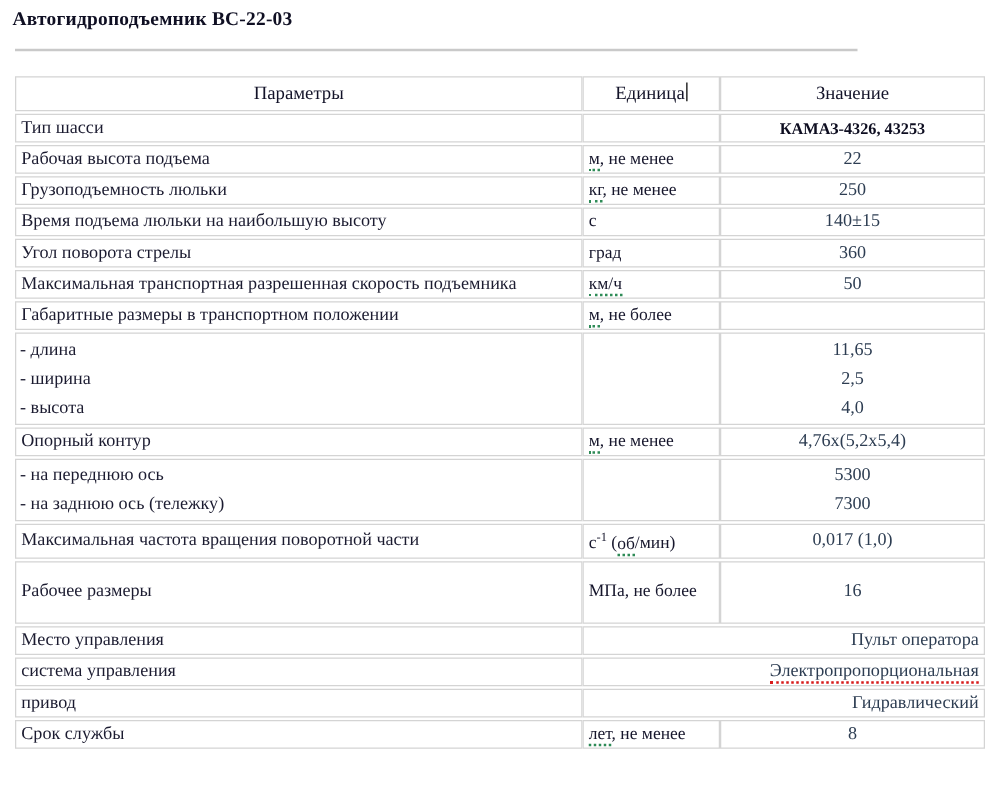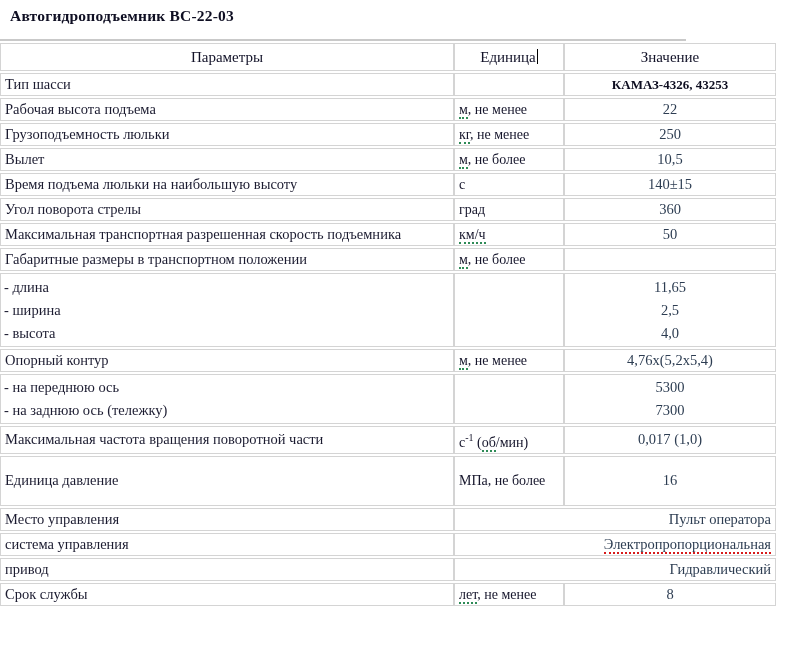--- a/index.html
+++ b/index.html
@@ -26,23 +26,23 @@
     font-weight: bold;
     font-size: 15.5px;
     letter-spacing: 0.2px;
     color: #0f0f23;
     padding: 6px 0 0 10px;
     margin: 0;
     line-height: 20px;
     white-space: nowrap;
   }
   .table-wrap {
-    margin: 13px 10px 0 0;
+    margin: 13px 10px 0 12px;
     border-top: 2px solid #c9c9c9;
-    padding-top: 0;
+    padding-top: 18px;
   }
   table.spec {
     border-collapse: separate;
     border-spacing: 0 2px;
     width: 776px;
     table-layout: fixed;
     font-size: 14.5px;
   }
   table.spec td, table.spec th {
     border: 1px solid #d4d4d4;
@@ -147,25 +147,20 @@
             <td class="param">Рабочая высота подъема</td>
             <td class="unit"><span class="sq-green">м</span>, не менее</td>
             <td class="val">22</td>
           </tr>
           <tr>
             <td class="param">Грузоподъемность люльки</td>
             <td class="unit"><span class="sq-green">кг</span>, не менее</td>
             <td class="val">250</td>
           </tr>
           <tr>
-            <td class="param">Вылет</td>
-            <td class="unit"><span class="sq-green">м</span>, не более</td>
-            <td class="val">10,5</td>
-          </tr>
-          <tr>
             <td class="param">Время подъема люльки на наибольшую высоту</td>
             <td class="unit">с</td>
             <td class="val">140±15</td>
           </tr>
           <tr>
             <td class="param">Угол поворота стрелы</td>
             <td class="unit">град</td>
             <td class="val">360</td>
           </tr>
           <tr>
@@ -206,21 +201,21 @@
               <span class="multi">5300</span>
               <span class="multi">7300</span>
             </td>
           </tr>
           <tr>
             <td class="param">Максимальная частота вращения поворотной части</td>
             <td class="unit">с<span class="sup">-1</span> (<span class="sq-green">об</span>/мин)</td>
             <td class="val">0,017 (1,0)</td>
           </tr>
           <tr>
-            <td class="param">Единица давление</td>
+            <td class="param">Рабочее размеры</td>
             <td class="unit tall-2">МПа, не более</td>
             <td class="val">16</td>
           </tr>
           <tr>
             <td class="param">Место управления</td>
             <td class="merged" colspan="2">Пульт оператора</td>
           </tr>
           <tr>
             <td class="param">система управления</td>
             <td class="merged" colspan="2"><span class="sq-red">Электропропорциональная</span></td>

